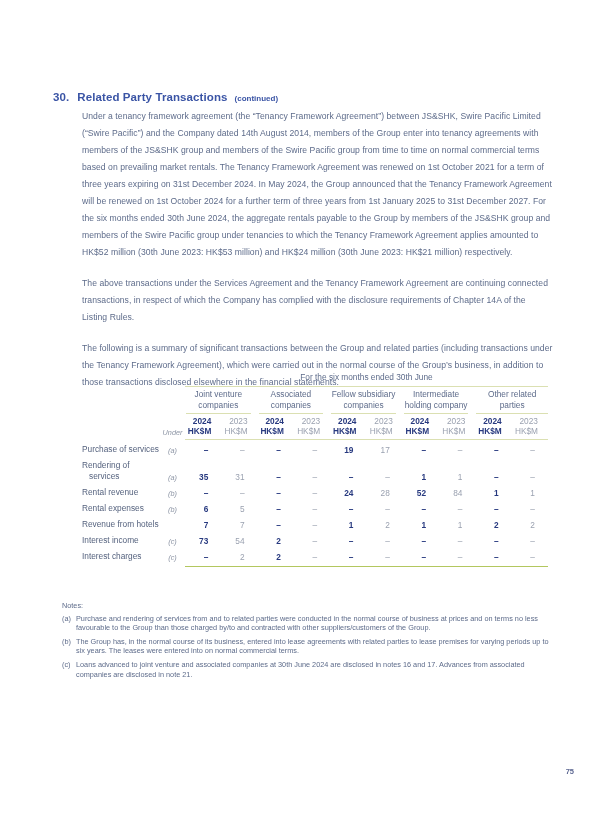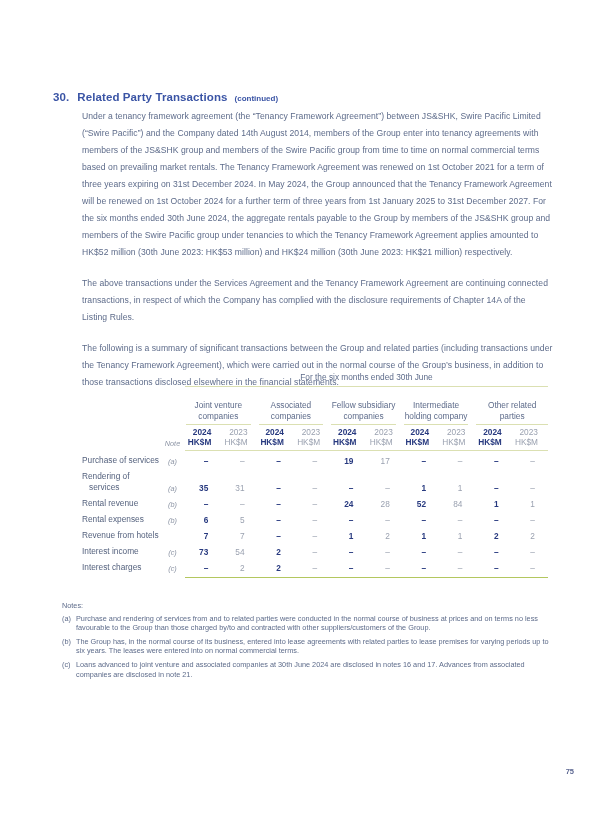--- a/index.html
+++ b/index.html
@@ -26,21 +26,21 @@
   
   .tablewrap{position:absolute;left:82px;top:372px;width:466px;font-size:8.3px;color:#55627e;}
   .trow{display:grid;grid-template-columns:78px 25px repeat(10,36.3px);align-items:end;}
   .spacer2{grid-column:1 / 3;}
   .period{
     grid-column:3 / 13;text-align:center;font-size:8.3px;color:#5d6b8a;
     padding-bottom:4px;border-bottom:1px solid #dbe0b2;
   }
   .group{grid-column:span 2;}
   .group-inner{
-    margin:11px 7px 0 1px;padding:2px 0 3px;border-bottom:1px solid #dbe0b2;
+    margin:0 7px 0 1px;padding:2px 0 3px;border-bottom:1px solid #dbe0b2;
     text-align:center;line-height:10.5px;color:#5d6b8a;
   }
   .group:last-child .group-inner{margin-right:0;}
   .notehead{
     grid-column:2;font-style:italic;color:#8e96a6;font-size:7.3px;
     text-align:center;padding-bottom:2px;
   }
   .yhead{text-align:right;padding:3px 10px 2px 0;line-height:10px;}
   .yhead.v24{color:#27397f;font-weight:bold;}
   .yhead.v23{color:#9aa1b0;}
@@ -100,21 +100,21 @@
         </div>
         <div class="group">
           <div class="group-inner">Intermediate holding company</div>
         </div>
         <div class="group">
           <div class="group-inner">Other related parties</div>
         </div>
       </div>
 
     <div class="trow">
-      <div class="notehead">Note</div>
+      <div class="notehead">Under</div>
     <div class="tcell yhead v24">
           <div>2024</div>
           <div>HK$M</div>
         </div>
         <div class="tcell yhead v23">
           <div>2023</div>
           <div>HK$M</div>
         </div>
         <div class="tcell yhead v24">
           <div>2024</div>

